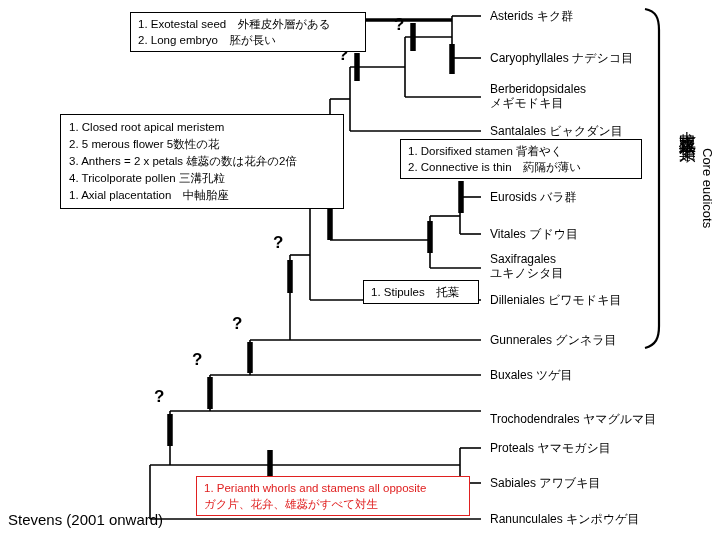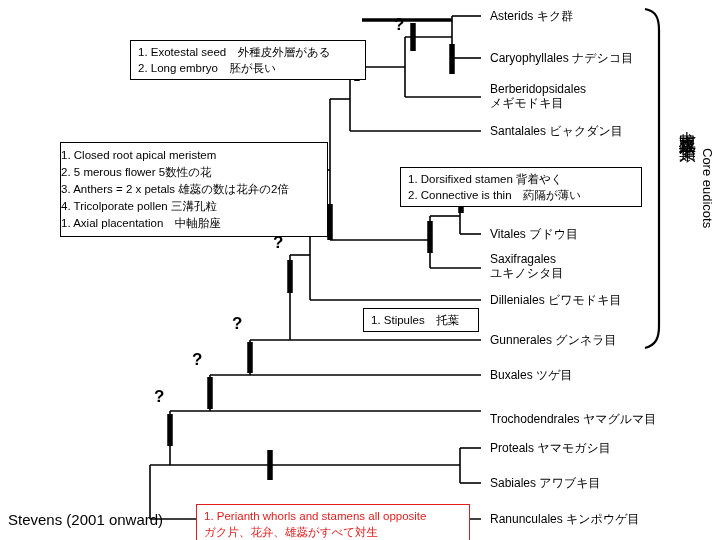--- a/index.html
+++ b/index.html
@@ -9,23 +9,23 @@
   }
   #tree-svg{position:absolute;left:0;top:0;}
   .taxon{
     position:absolute;font-size:12px;line-height:14px;white-space:nowrap;
   }
   .qmark{
     position:absolute;font-size:17px;font-weight:bold;line-height:18px;
   }
   .anno-box{
     position:absolute;border:1.2px solid #000;background:#fff;
-    font-size:11.5px;line-height:16px;padding:3px 7px;white-space:nowrap;margin-top:28px;
+    font-size:11.5px;line-height:16px;padding:3px 7px;white-space:nowrap;
   }
-  .anno-box.big{line-height:17px;padding:4px 0;}
+  .anno-box.big{line-height:17px;padding:4px 8px;}
   .anno-box.red{border-color:#e02020;color:#e02020;}
   .source{
     position:absolute;left:8px;top:511px;font-size:15px;text-align:center;
   }
   .vtext{
     position:absolute;writing-mode:vertical-rl;text-orientation:mixed;
     white-space:nowrap;
   }
   #clade-ja{left:676px;top:118px;font-size:17px;letter-spacing:2px;font-weight:500;}
   #clade-en{left:700px;top:148px;font-size:13px;}

